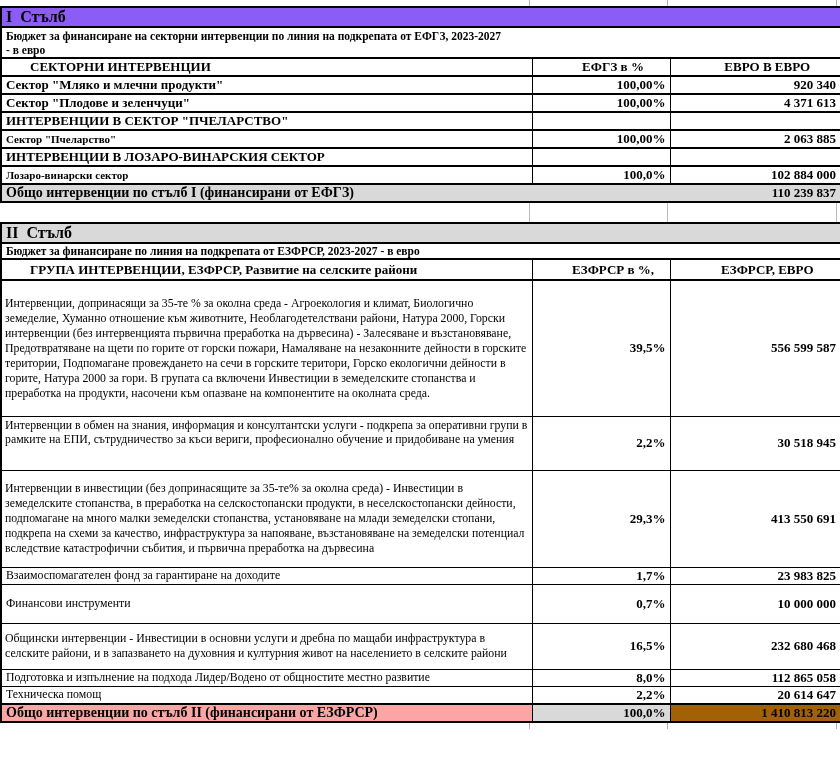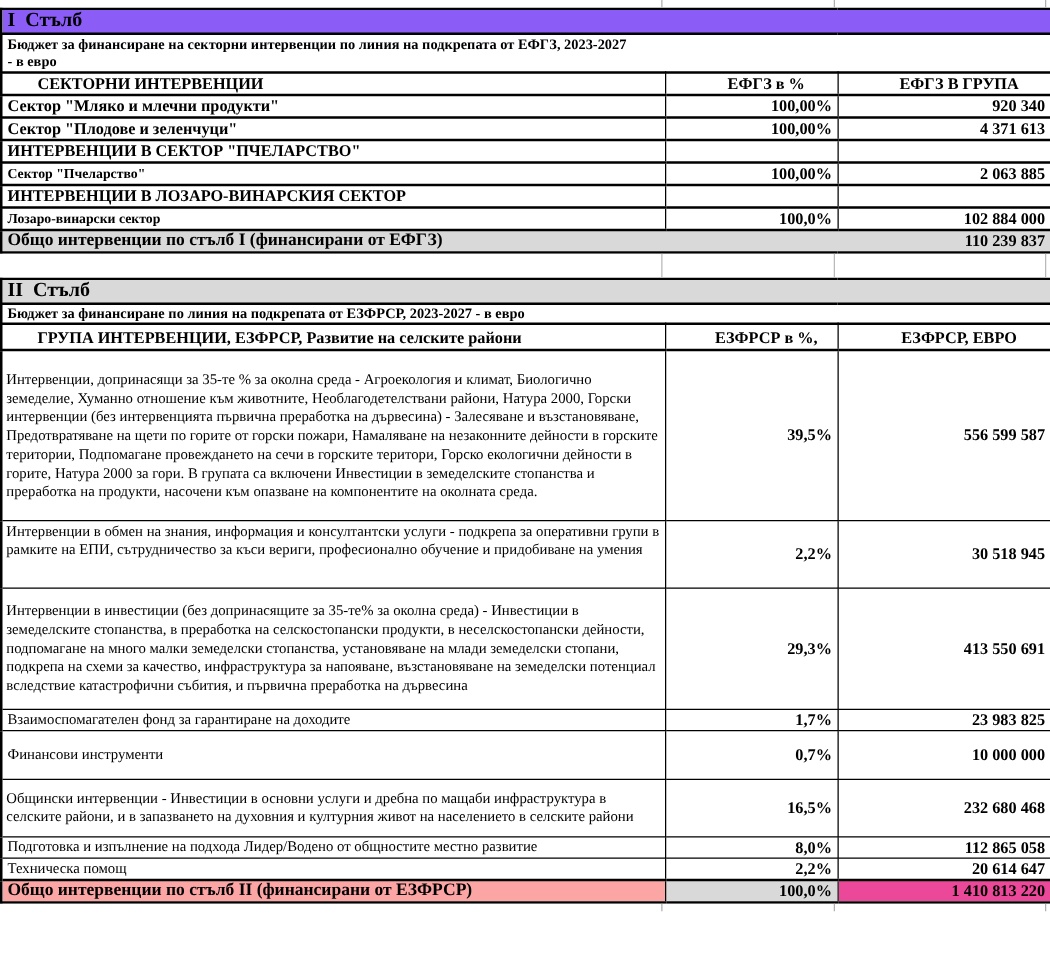--- a/index.html
+++ b/index.html
@@ -75,21 +75,21 @@
   </tr>
   <tr class="subrow h31">
     <td colspan="3">
       <div class="t-sub">Бюджет за финансиране на секторни интервенции по линия на подкрепата от ЕФГЗ, 2023-2027</div>
       <div class="t-sub">- в евро</div>
     </td>
   </tr>
   <tr class="headrow h18">
     <td class="t-colhead">СЕКТОРНИ ИНТЕРВЕНЦИИ</td>
     <td class="t-colhead ctr">ЕФГЗ в %</td>
-    <td class="t-colhead ctr">ЕФГЗ В ГРУПА</td>
+    <td class="t-colhead ctr">ЕВРО В ЕВРО</td>
   </tr>
   <tr class="h15">
     <td class="t-data">Сектор "Мляко и млечни продукти"</td>
     <td class="num">100,00%</td>
     <td class="num">920 340</td>
   </tr>
   <tr class="h15">
     <td class="t-data">Сектор "Плодове и зеленчуци"</td>
     <td class="num">100,00%</td>
     <td class="num">4 371 613</td>
@@ -185,21 +185,21 @@
     <td class="num">112 865 058</td>
   </tr>
   <tr class="h16">
     <td class="t-spara">Техническа помощ</td>
     <td class="num">2,2%</td>
     <td class="num">20 614 647</td>
   </tr>
   <tr class="totalrow h18">
     <td class="fill t-total" style="background: #fca5a5; margin-top: 27px;">Общо интервенции по стълб II (финансирани от ЕЗФРСР)</td>
     <td class="fill num" style="background: rgb(217, 217, 217);">100,0%</td>
-    <td class="fill num" style="background: #ec4899;">1 410 813 220</td>
+    <td class="fill num" style="background: #a16207;">1 410 813 220</td>
   </tr>
 </tbody>
   </table>
 
 <div class="strip">
     <i class="v1"></i>
     <i class="v2"></i>
     <i class="v3"></i>
   </div>
 

